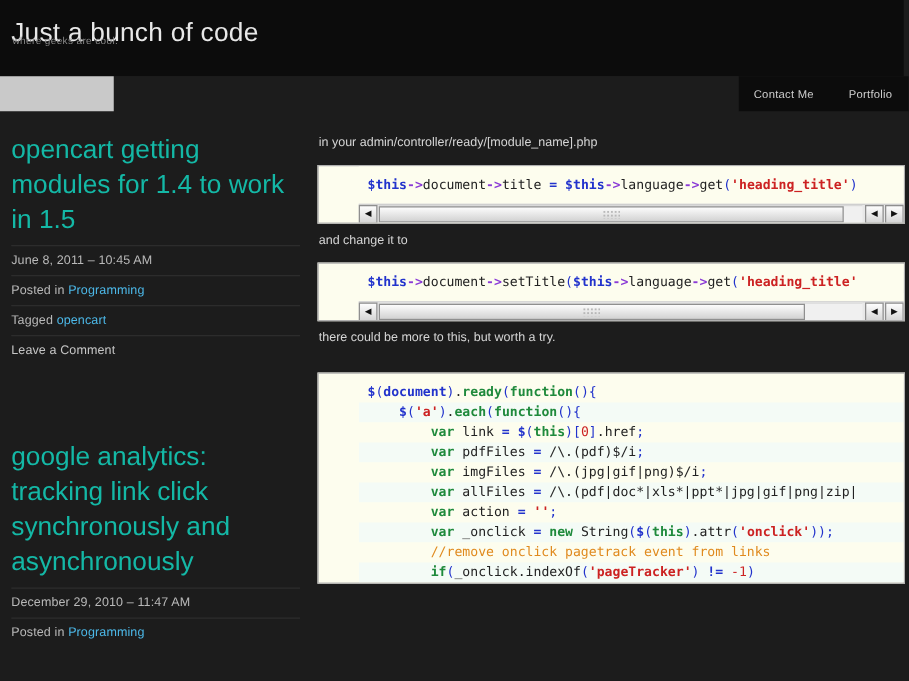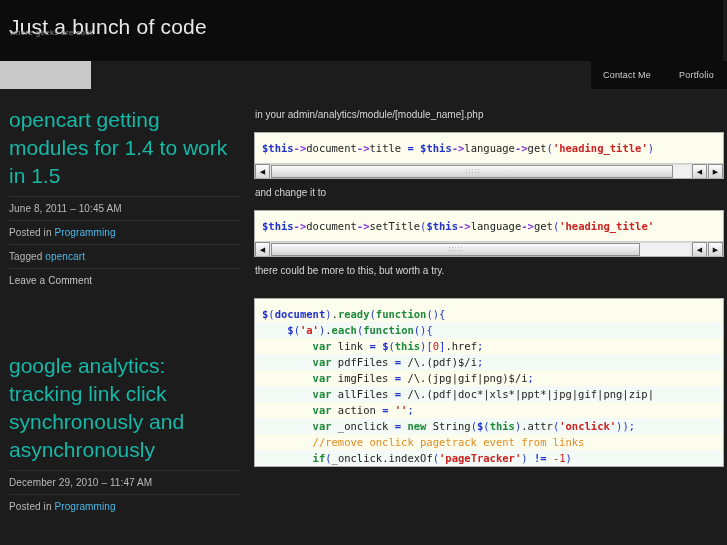--- a/index.html
+++ b/index.html
@@ -82,20 +82,21 @@
   .p-find  { padding-top: 16px; }
   .p-change{ padding-top: 7px; }
   .p-worth { padding-top: 7px; }
 
   
   .codebox {
     margin: 10px 0 0 3px; width: 470px;
     border: 1px solid #b0b0b0;
     background: #fdfdee;
     overflow: hidden;
+    padding-left: 32px;
   }
   .code-lines {
     font-family: "DejaVu Sans Mono", monospace;
     font-size: 10.5px; line-height: 16px;
     white-space: pre; overflow: hidden;
     padding: 0;
   }
   .code-lines .ln { padding: 0 0 0 7px; height: 16px; }
   .code-lines .ln:nth-child(odd)  { background: #fdfdee; }
   .code-lines .ln:nth-child(even) { background: #f4fbf6; }
@@ -200,21 +201,21 @@
             <span>Posted in</span>
             <a href="#">Programming</a>
           </div>
         </div>
       </div>
 
     </div>
 
     <div class="main">
 
-      <p class="para p-intro">in your admin/analytics/module/[module_name].php</p>
+      <p class="para p-intro">in your admin/controller/ready/[module_name].php</p>
 
       <div class="codebox">
         <div class="pad-top"></div>
         <div class="code-lines"><div class="ln"><span class="t-var">$this</span><span class="t-op">-&gt;</span><span class="t-ident">document</span><span class="t-op">-&gt;</span><span class="t-ident">title</span><span class="t-plain"> </span><span class="t-eq">=</span><span class="t-plain"> </span><span class="t-var">$this</span><span class="t-op">-&gt;</span><span class="t-ident">language</span><span class="t-op">-&gt;</span><span class="t-ident">get</span><span class="t-punct">(</span><span class="t-str">'heading_title'</span><span class="t-punct">)</span></div></div>
         <div class="pad-bot"></div>
         <div class="hscroll">
           <div class="sb-btn">◀</div>
           <div class="sb-track">
             <div class="sb-thumb" style="width: 96%;">
               <div class="sb-grip"></div>

